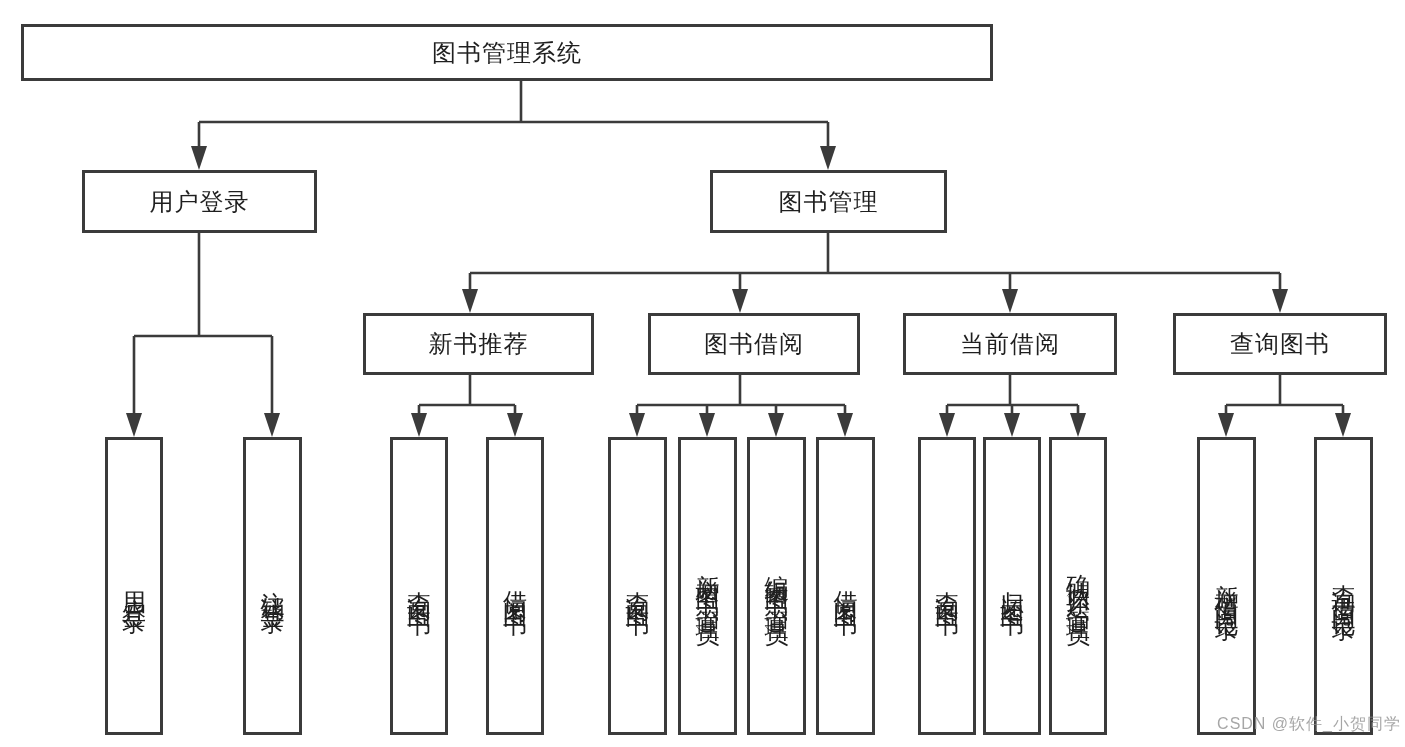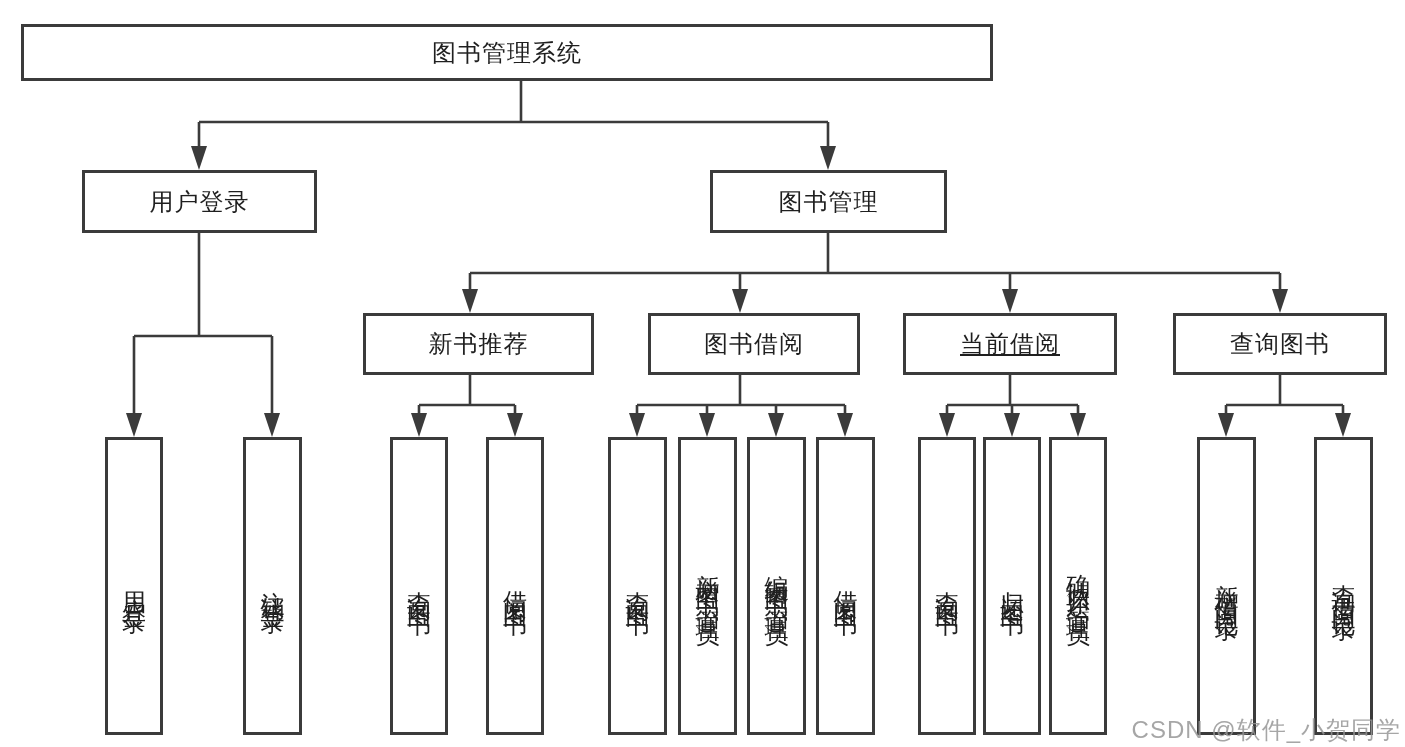--- a/index.html
+++ b/index.html
@@ -33,21 +33,21 @@
     writing-mode: vertical-rl;
     text-orientation: mixed;
     letter-spacing: 7px;
     line-height: 1;
     font-size: 24px;
   }
   #watermark {
     position: absolute;
     right: 4px;
     top: 714px;
-    font-size: 24px;
+    font-size: 16px;
     color: rgba(150,150,150,0.85);
     letter-spacing: 1px;
     z-index: 5;
     white-space: nowrap;
   }
 </style>
 </head>
 <body>
 
 <div id="canvas">
@@ -99,21 +99,21 @@
     </g>
   </svg>
 
   <div class="box" style="left:21px; top:24px; width:972px; height:57px;">图书管理系统</div>
 
   <div class="box" style="left:82px; top:170px; width:235px; height:63px;">用户登录</div>
   <div class="box" style="left:710px; top:170px; width:237px; height:63px;">图书管理</div>
 
   <div class="box" style="left:363px; top:313px; width:231px; height:62px;">新书推荐</div>
   <div class="box" style="left:648px; top:313px; width:212px; height:62px;">图书借阅</div>
-  <div class="box" style="left:903px; top:313px; width:214px; height:62px;text-decoration:underline;">当前借阅</div>
+  <div class="box" style="left:903px; top:313px; width:214px; height:62px;">当前借阅</div>
   <div class="box" style="left:1173px; top:313px; width:214px; height:62px;">查询图书</div>
 
   <div class="box leaf" style="left:105px; top:437px; width:58px; height:298px;">用户登录</div>
   <div class="box leaf" style="left:243px; top:437px; width:59px; height:298px;">注销登录</div>
 
   <div class="box leaf" style="left:390px; top:437px; width:58px; height:298px;">查询图书</div>
   <div class="box leaf" style="left:486px; top:437px; width:58px; height:298px;">借阅图书</div>
 
   <div class="box leaf" style="left:608px; top:437px; width:59px; height:298px;">查询图书</div>
   <div class="box leaf" style="left:678px; top:437px; width:59px; height:298px;">新增图书（管理员）</div>

